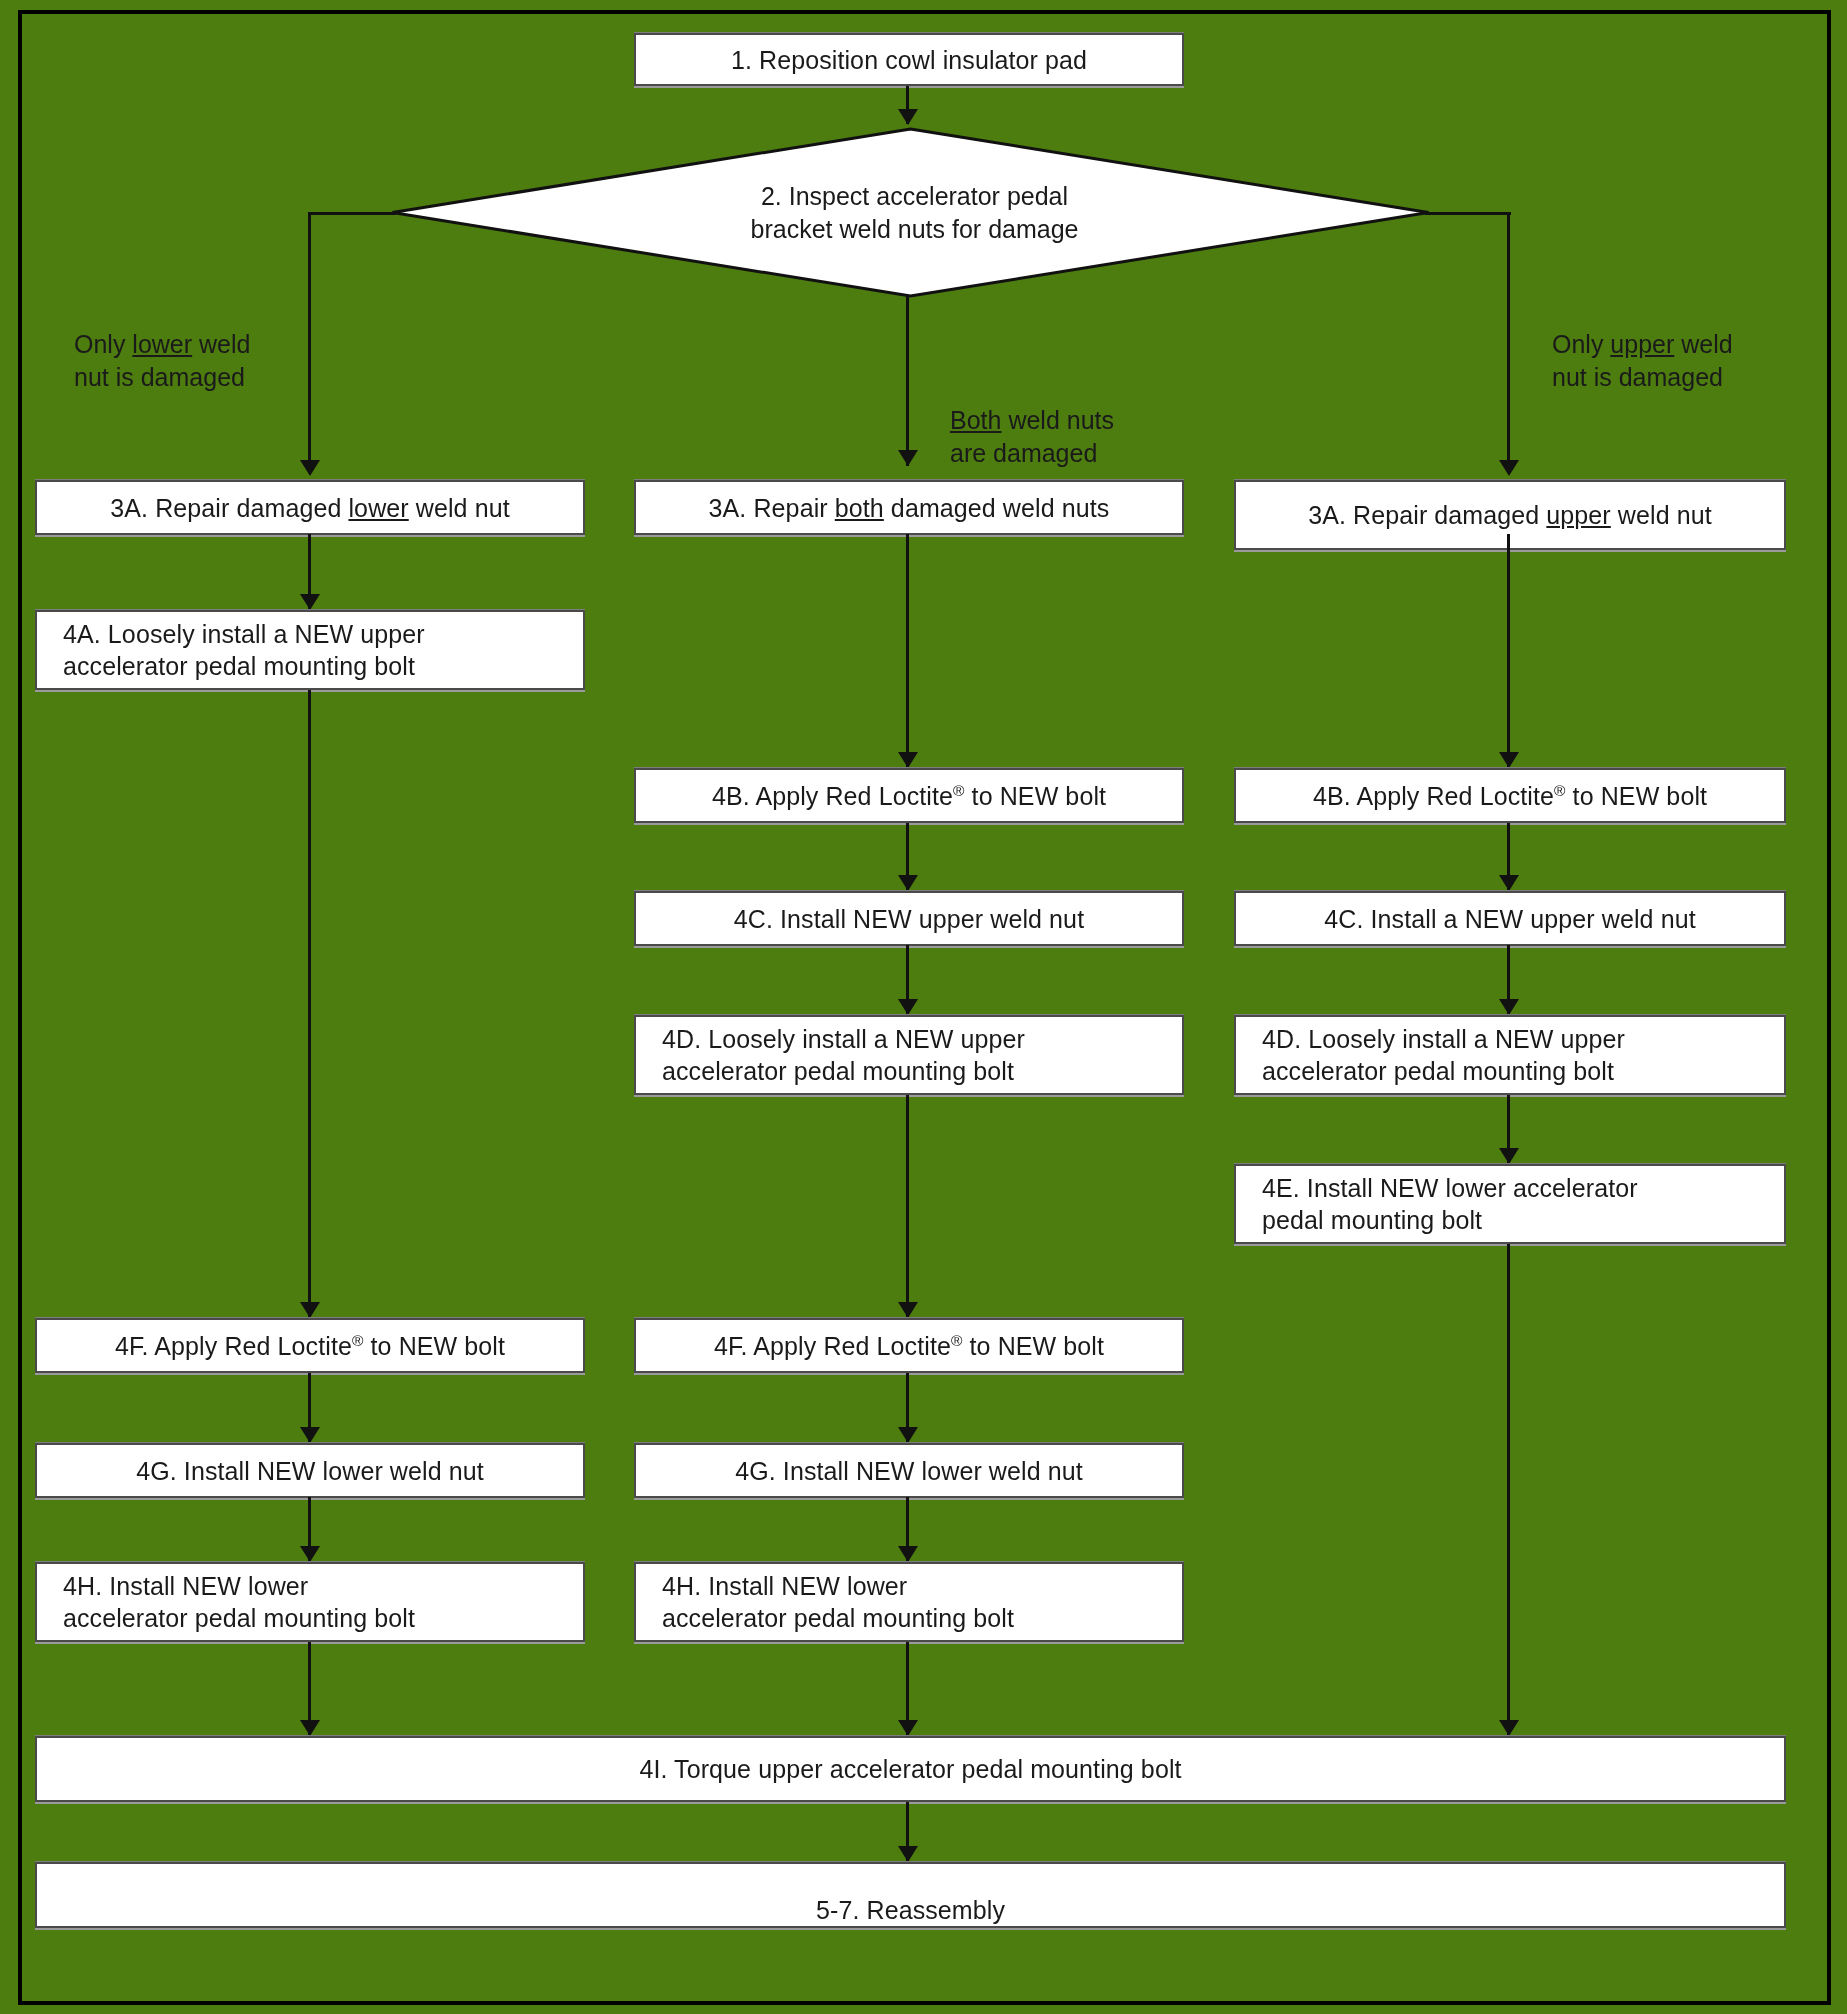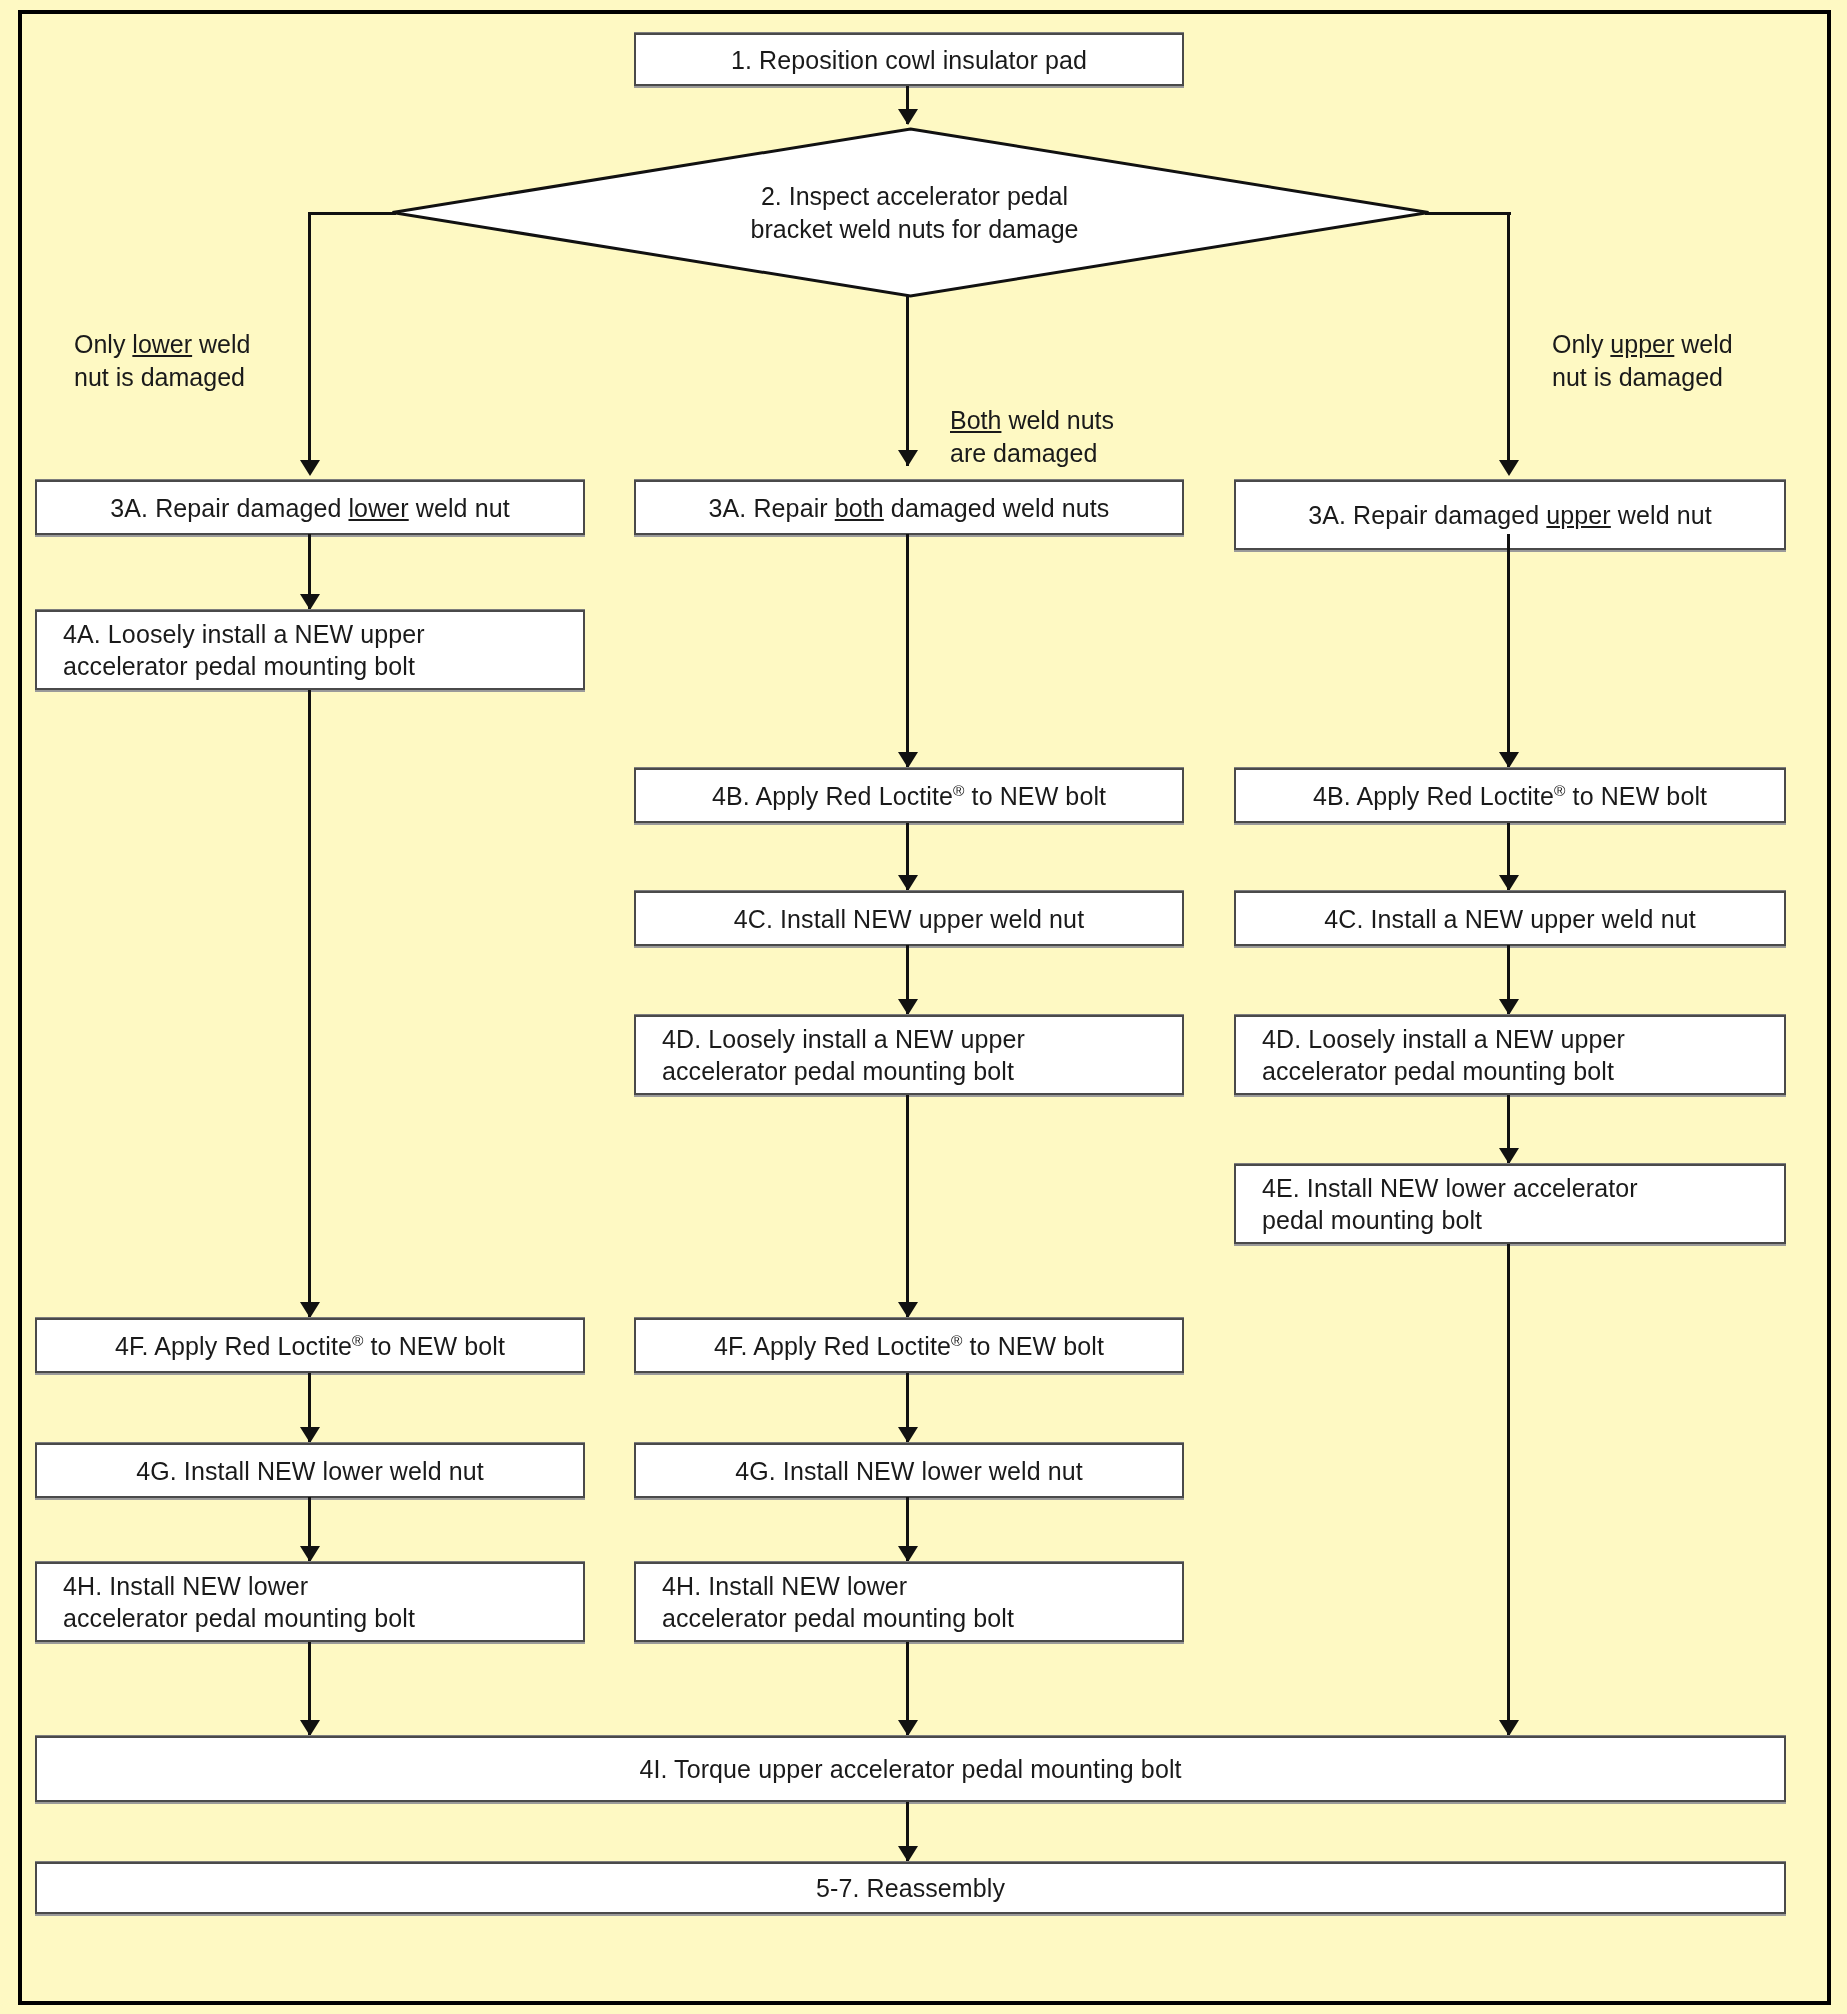--- a/index.html
+++ b/index.html
@@ -7,21 +7,21 @@
     padding: 0;
     background: #ffffff;
   }
   body {
     font-family: "Liberation Sans", sans-serif;
   }
   #page {
     position: relative;
     width: 1848px;
     height: 2015px;
-    background: #fef9c3;
+    background: #4d7c0f;
     overflow: hidden;
   }
   
   #outer-frame {
     position: absolute;
     left: 18px;
     top: 10px;
     width: 1813px;
     height: 1995px;
     border: 4px solid #000000;
@@ -297,18 +297,18 @@
   <div class="vline" style="left:1507px; top:1244px; height:493px;"></div>
   <div class="arrowhead" style="left:1499px; top:1720px;"></div>
 
   <div class="node center" style="left:35px; top:1736px; width:1751px; height:66px;">
     <span class="txt">4I. Torque upper accelerator pedal mounting bolt</span>
   </div>
 
   <div class="vline" style="left:906px; top:1802px; height:60px;"></div>
   <div class="arrowhead" style="left:898px; top:1846px;"></div>
 
-  <div class="node center" style="left:35px; top:1862px; width:1751px; height:52px;">
+  <div class="node center" style="left:35px; top:1862px; width:1751px; height:66px;align-items:flex-end;">
     <span class="txt">5-7. Reassembly</span>
   </div>
 
 </div>
 
 
 </body></html>

